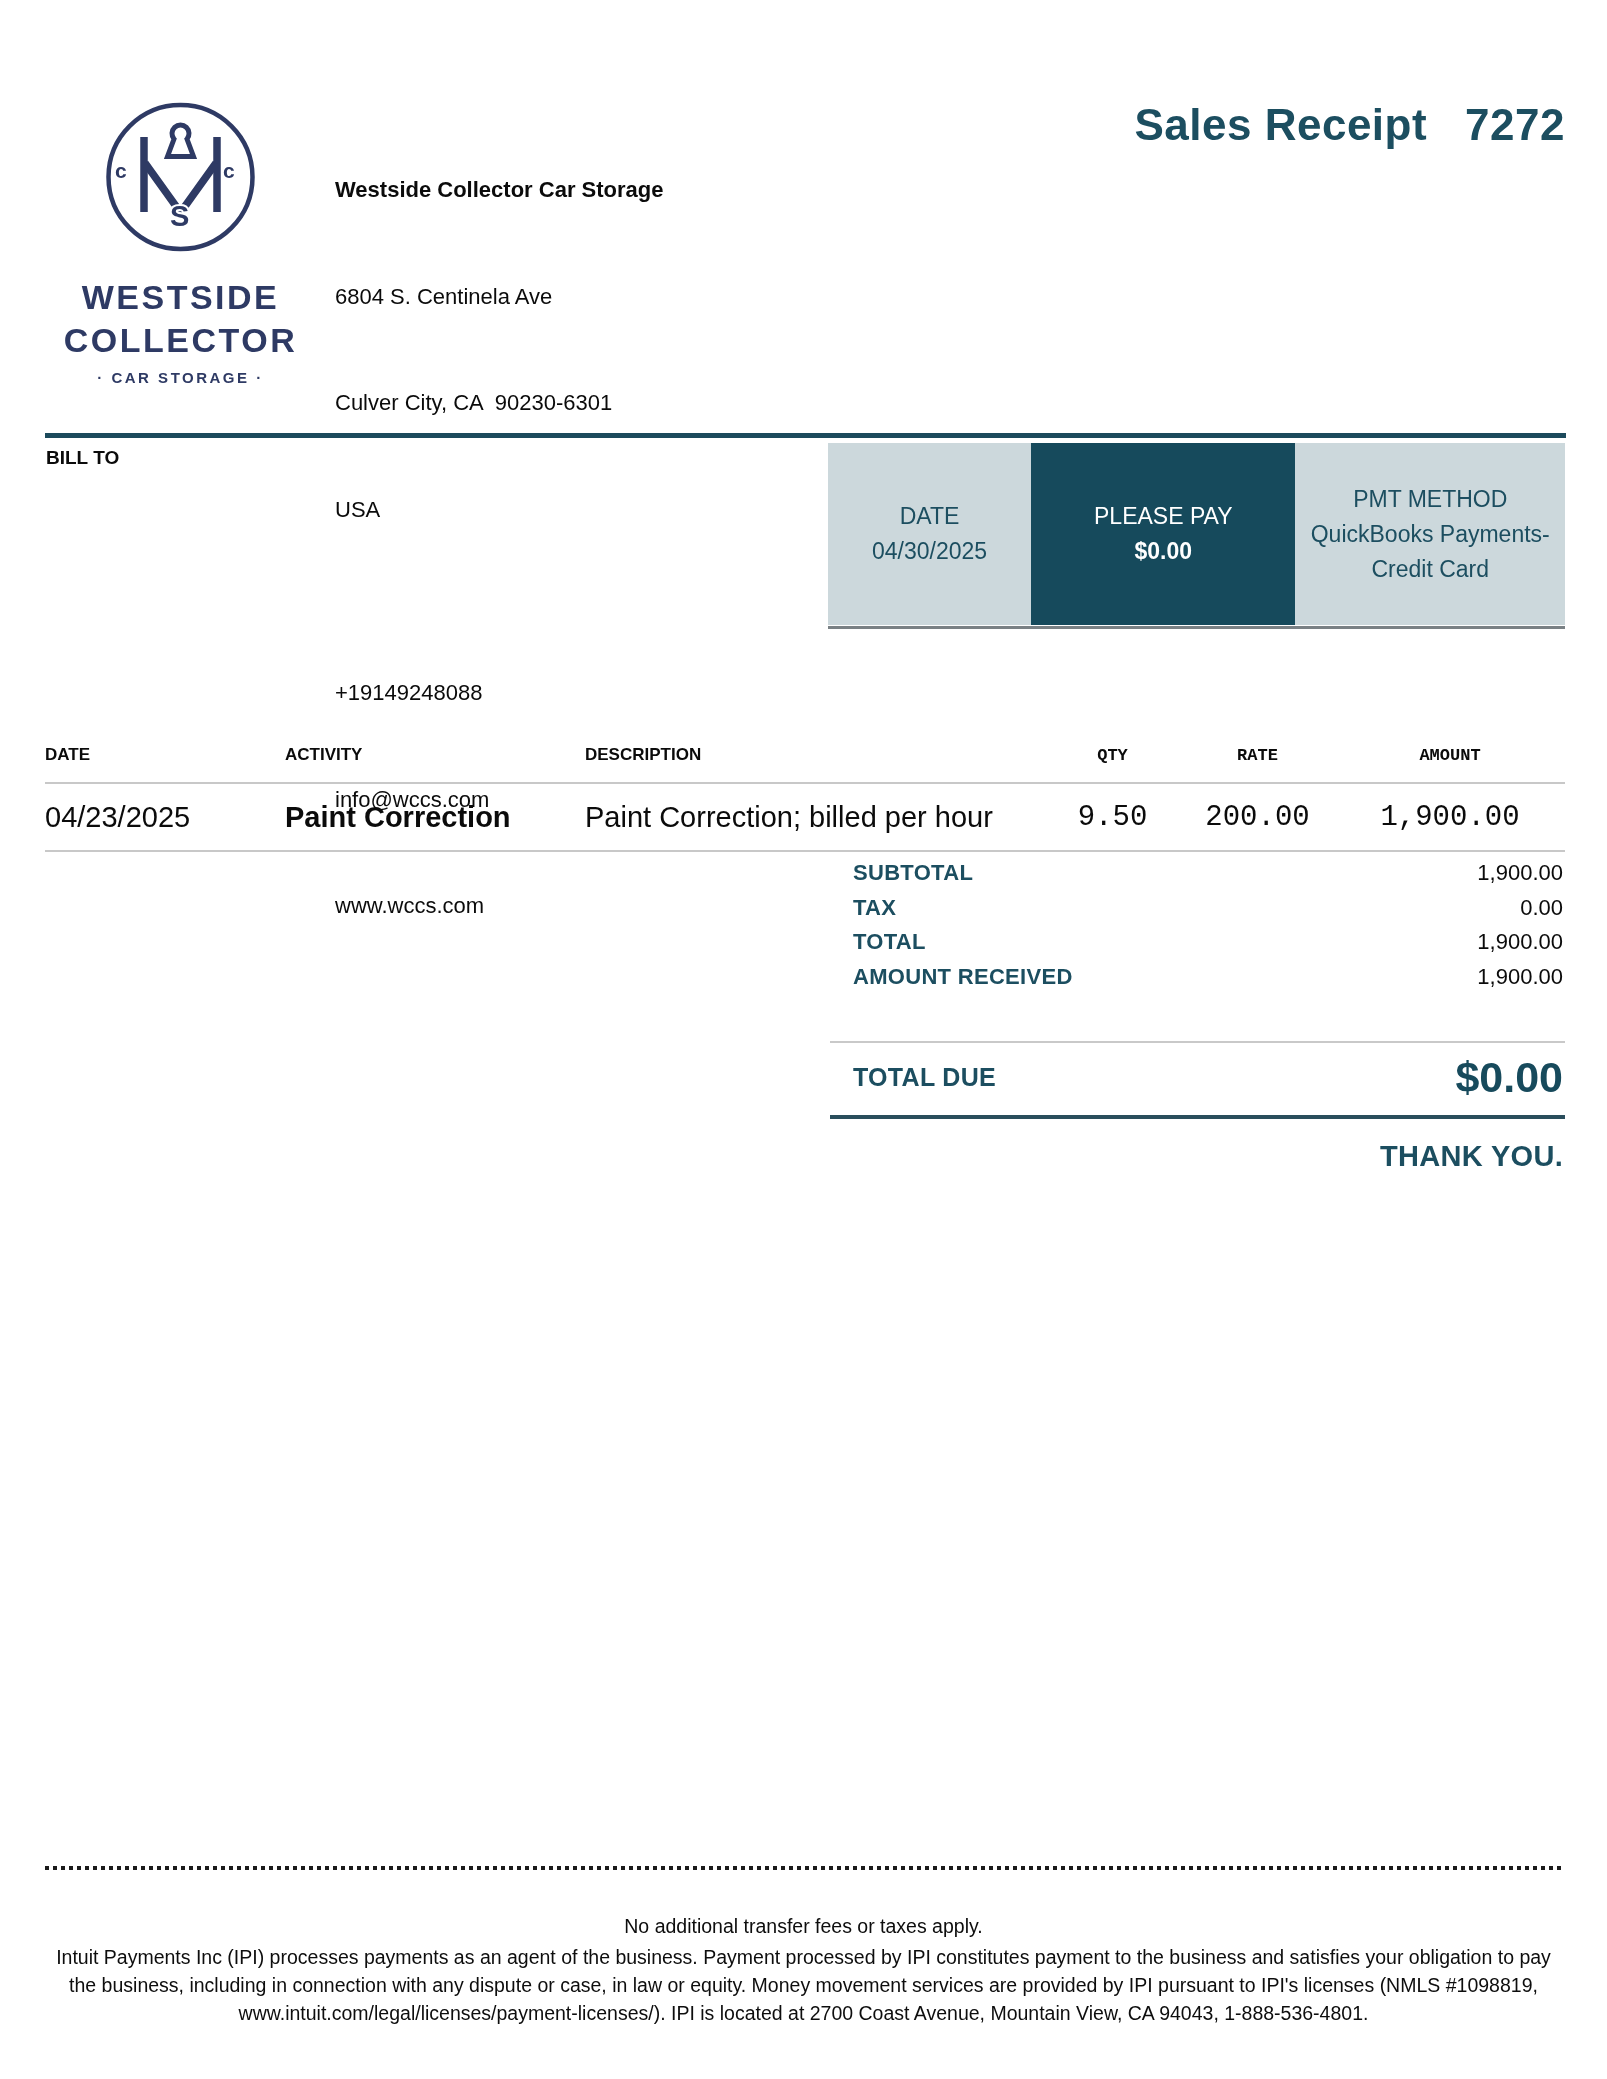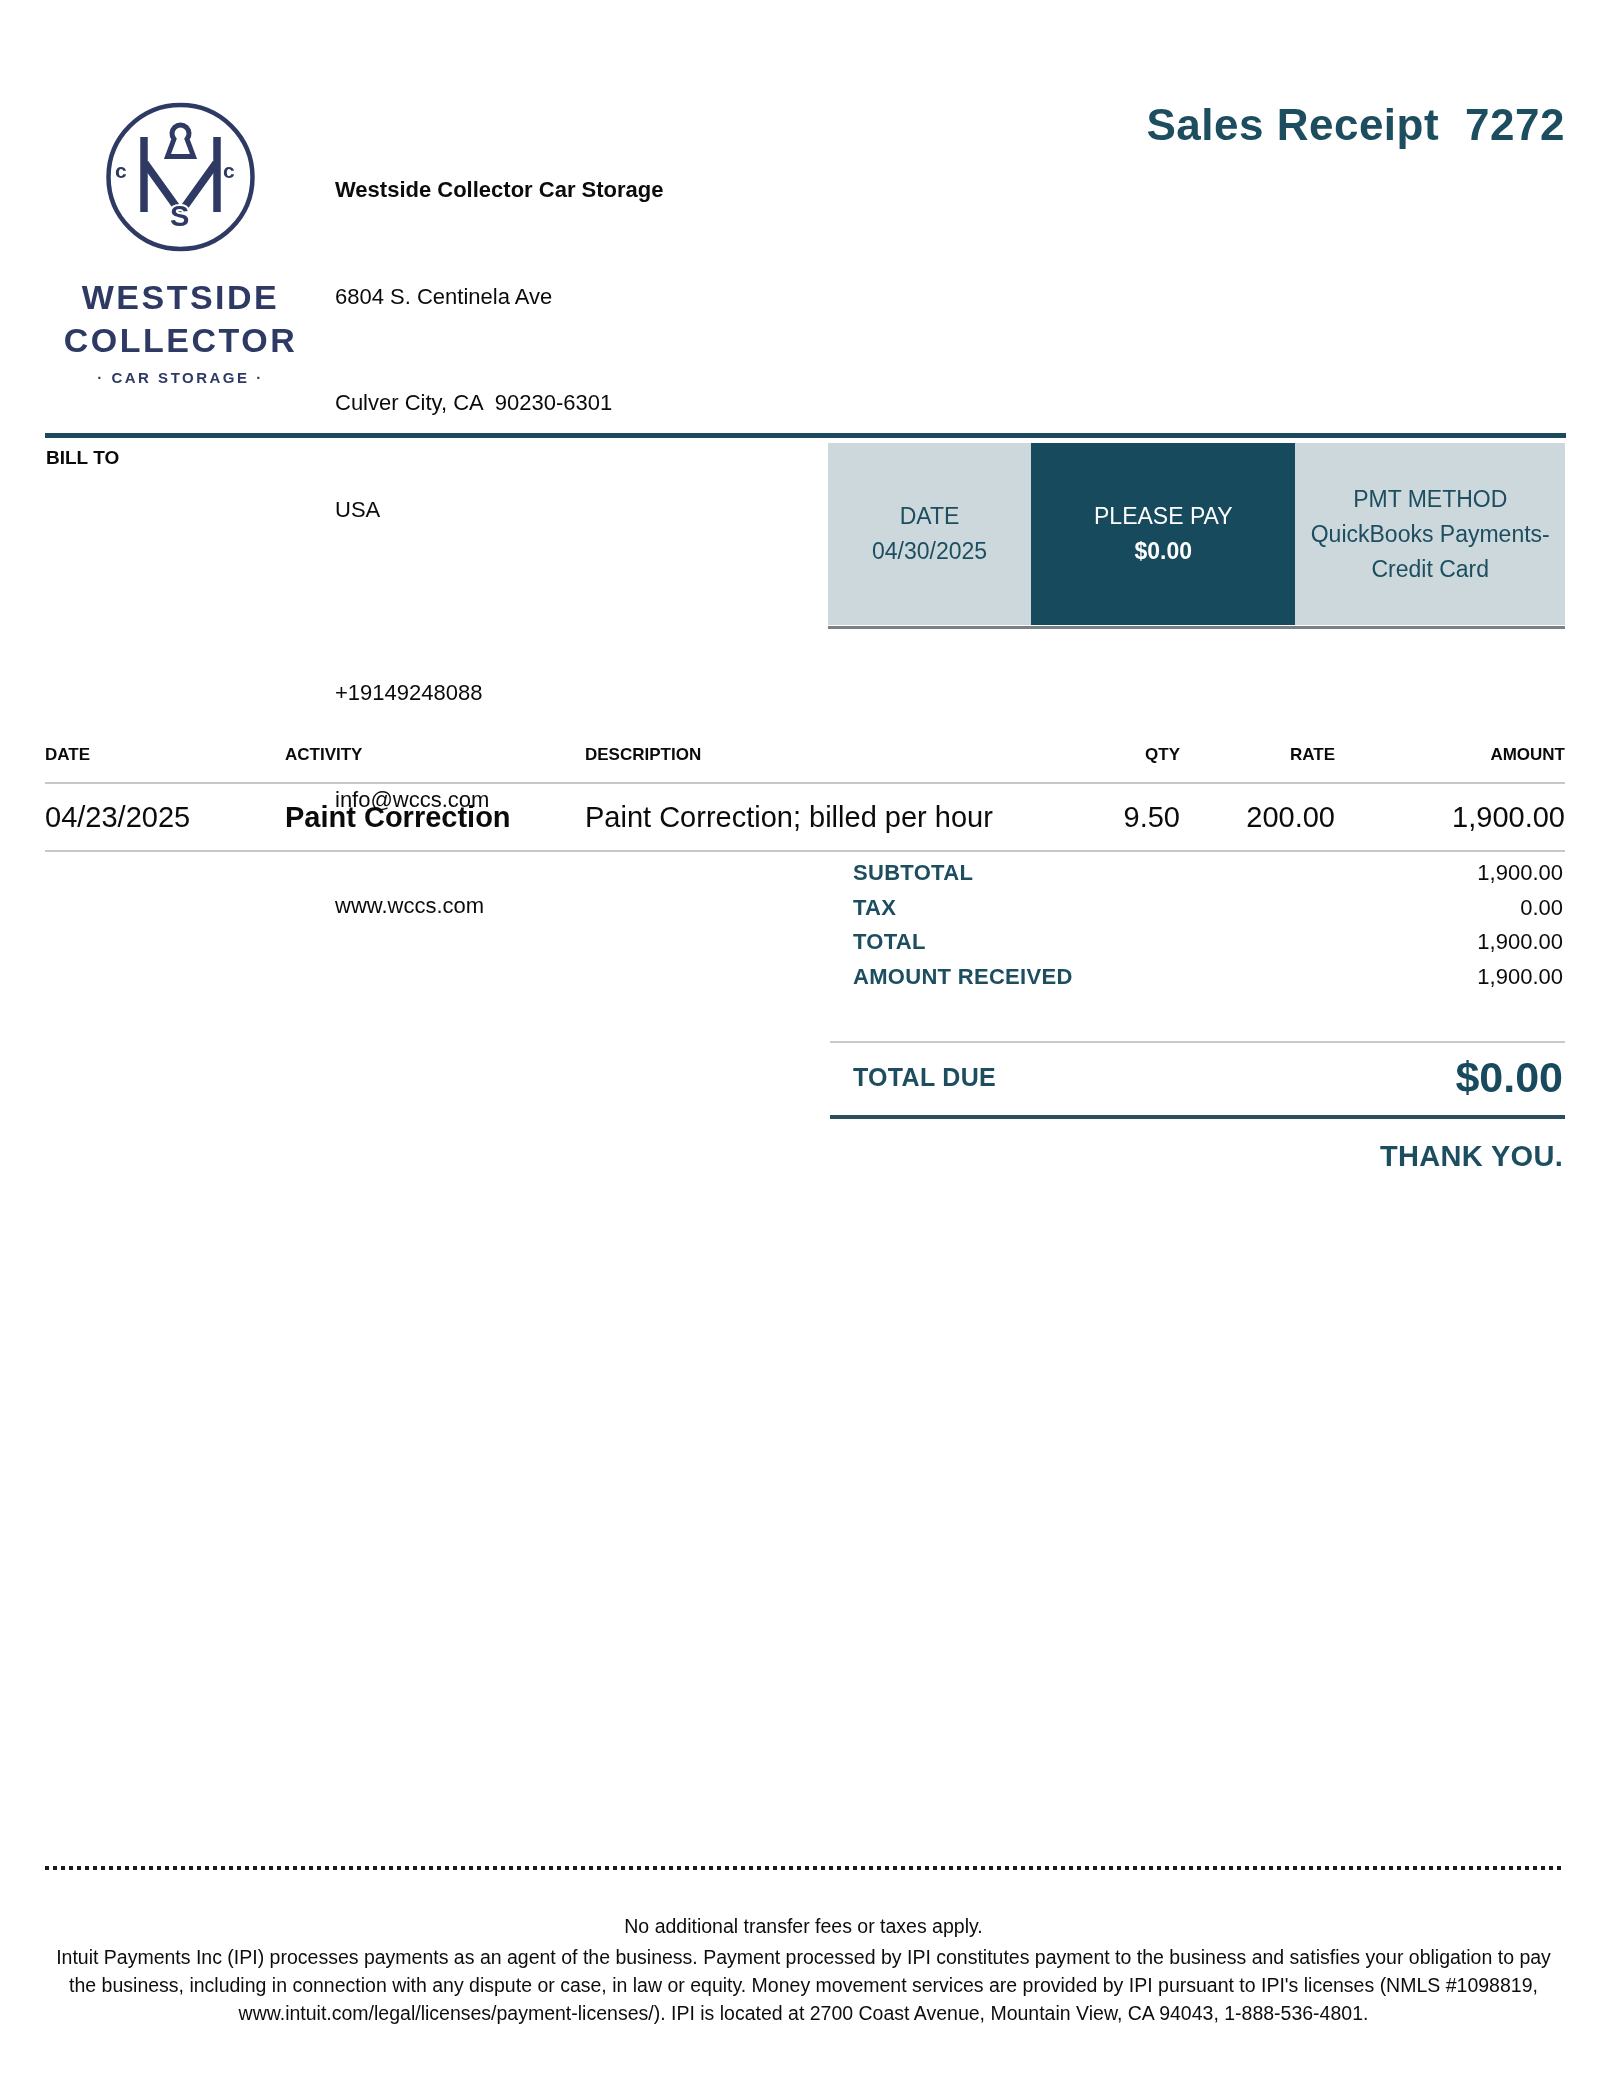--- a/index.html
+++ b/index.html
@@ -21,21 +21,21 @@
   .logo-line3 { color:#2e3a64; font-size:15px; font-weight:700; letter-spacing:2.5px; margin-top:7px; }
 
   .company-info { position:absolute; left:335px; top:101px; font-size:22px; line-height:35.5px; color:#0b0b0b; white-space:pre-wrap; }
   .company-name { font-weight:700; }
   .company-contact { margin-top:6px; }
 
   .receipt-title {
     position:absolute; right:42px; top:100px; color:#1c4e60;
     font-size:44px; font-weight:700; letter-spacing:0.5px; white-space:nowrap;
   }
-  .receipt-title .num { margin-left:26px; }
+  .receipt-title .num { margin-left:38px; }
 
   
   .top-rule { position:absolute; left:45px; width:1521px; top:433px; height:5px; background:#1c4a5c; }
   .boxes-underline { position:absolute; left:828px; width:737px; top:626px; height:3px; background:#7a8185; }
   .pre-due-line { position:absolute; left:830px; width:735px; top:1041px; height:2px; background:#c9c9c9; }
   .due-underline { position:absolute; left:830px; width:735px; top:1115px; height:4px; background:#2a4e5c; }
   .dashed-sep { position:absolute; left:45px; width:1520px; top:1866px; height:4px;
     background:repeating-linear-gradient(90deg,#1b1b1b 0 4.5px, transparent 4.5px 8px); }
 
   
@@ -49,21 +49,21 @@
   .box-pay  { width:289px; background:#164a5c; color:#ffffff; }
   .box-pay .val { font-weight:700; }
   .box-method { width:292px; background:#ccd8dc; color:#1c4e60; padding:0 14px; }
 
   
   .items { position:absolute; left:45px; top:745px; width:1520px; border-collapse:collapse; table-layout:fixed; }
   .items col.c-date { width:240px; } .items col.c-act { width:300px; } .items col.c-desc { width:460px; }
   .items col.c-qty { width:135px; } .items col.c-rate { width:155px; } .items col.c-amt { width:230px; }
   .items th { font-size:17px; font-weight:700; color:#0b0b0b; text-align:left;
     padding:0 0 17px 0; border-bottom:2px solid #c8c8c8; }
-  .items th.r, .items td.r { text-align:right; }
+  .items th.r, .items td.r { text-align:center;font-family:Liberation Mono, monospace; }
   .items td { font-size:29px; color:#0b0b0b; padding:17px 0 16px 0; border-bottom:2px solid #c8c8c8; }
   .items td.b { font-weight:700; }
 
   
   .totals { position:absolute; left:853px; top:856px; width:710px; font-size:22px; line-height:34.5px; }
   .totals .row { display:flex; justify-content:space-between; }
   .totals .lbl { color:#1c4e60; font-weight:600; letter-spacing:0.3px; }
   .totals .val { color:#0b0b0b; }
 
   .total-due { position:absolute; left:853px; top:1051px; width:710px; display:flex;

